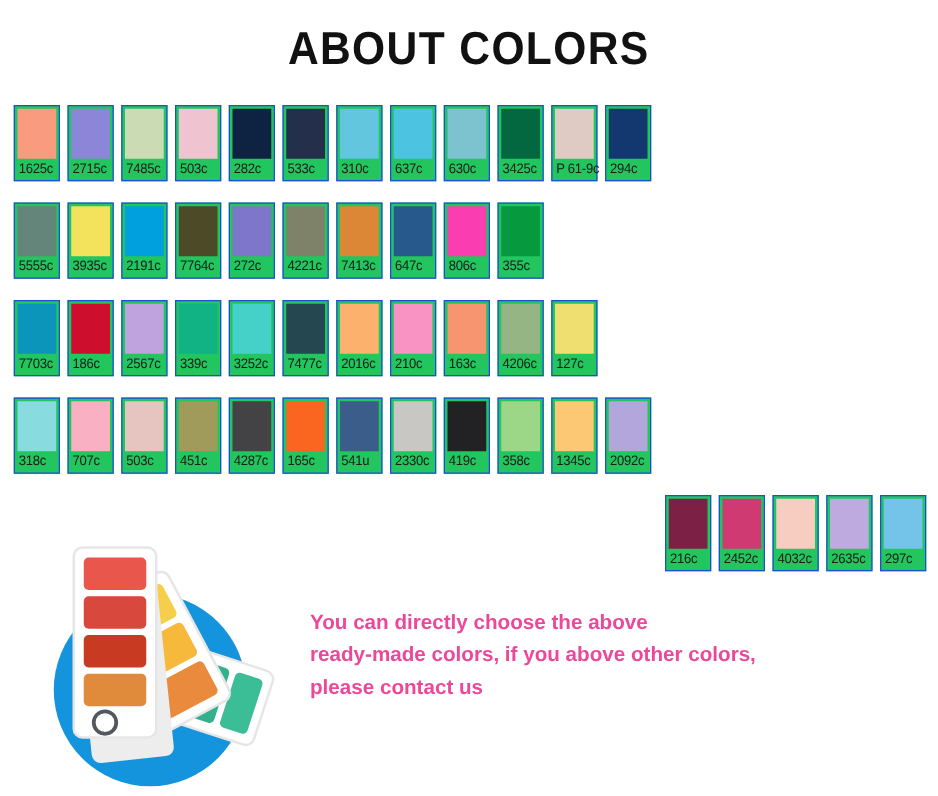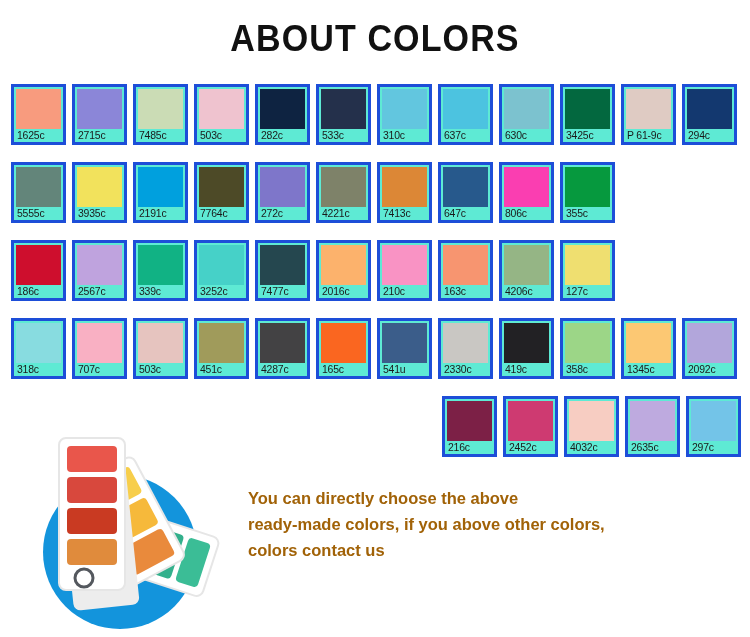--- a/index.html
+++ b/index.html
@@ -40,25 +40,25 @@
   }
   .swatch-row {
     display: flex;
     height: 61px;
     margin-bottom: 17px;
   }
   .swatch-row.row-offset {
     justify-content: flex-end;
   }
   .swatch {
-    width: 55px;
+    width: 37px;
     height: 61px;
     margin-right: 6px;
-    background: #5eead4;
-    border: 3px solid #1d4ed8;
+    background: #22c55e;
+    border: 1px solid #1d4ed8;
     box-sizing: border-box;
     display: flex;
     flex-direction: column;
     padding: 2px;
   }
   .swatch:last-child {
     margin-right: 0;
   }
   .swatch-color {
     flex: 0 0 40px;
@@ -97,21 +97,21 @@
 
   #promo-text {
     position: absolute;
     left: 248px;
     top: 55px;
     width: 470px;
     font-family: "Liberation Sans", sans-serif;
     font-size: 16.5px;
     font-weight: bold;
     line-height: 26px;
-    color: #a16207;
+    color: #ec4899;
   }
   #promo-text .promo-line {
     display: block;
   }
 </style>
 </head>
 <body>
 
 <div id="page-title">ABOUT COLORS</div>
 
@@ -202,20 +202,24 @@
       <div class="swatch">
         <div class="swatch-color" style="background: rgb(250, 62, 177);"></div>
         <div class="swatch-label">806c</div>
       </div>
       <div class="swatch">
         <div class="swatch-color" style="background: rgb(6, 153, 62);"></div>
         <div class="swatch-label">355c</div>
       </div>
     </div>
     <div class="swatch-row">
+      <div class="swatch">
+        <div class="swatch-color" style="background: rgb(12, 149, 186);"></div>
+        <div class="swatch-label">7703c</div>
+      </div>
       <div class="swatch">
         <div class="swatch-color" style="background: rgb(206, 14, 45);"></div>
         <div class="swatch-label">186c</div>
       </div>
       <div class="swatch">
         <div class="swatch-color" style="background: rgb(191, 163, 222);"></div>
         <div class="swatch-label">2567c</div>
       </div>
       <div class="swatch">
         <div class="swatch-color" style="background: rgb(17, 178, 132);"></div>
@@ -354,16 +358,16 @@
         <rect x="53" y="78" width="50" height="26" rx="4" fill="#C93A22"></rect>
         <rect x="53" y="109" width="50" height="26" rx="4" fill="#E08B3C"></rect>
         <circle cx="70" cy="148" r="9" fill="none" stroke="#54585E" stroke-width="3"></circle>
       </g>
     </svg>
   </div>
 
   <div id="promo-text">
     <span class="promo-line">You can directly choose the above</span>
     <span class="promo-line">ready-made colors, if you above other colors,</span>
-    <span class="promo-line">colors contact us</span>
+    <span class="promo-line">please contact us</span>
   </div>
 
 </div>
 
 </body></html>

